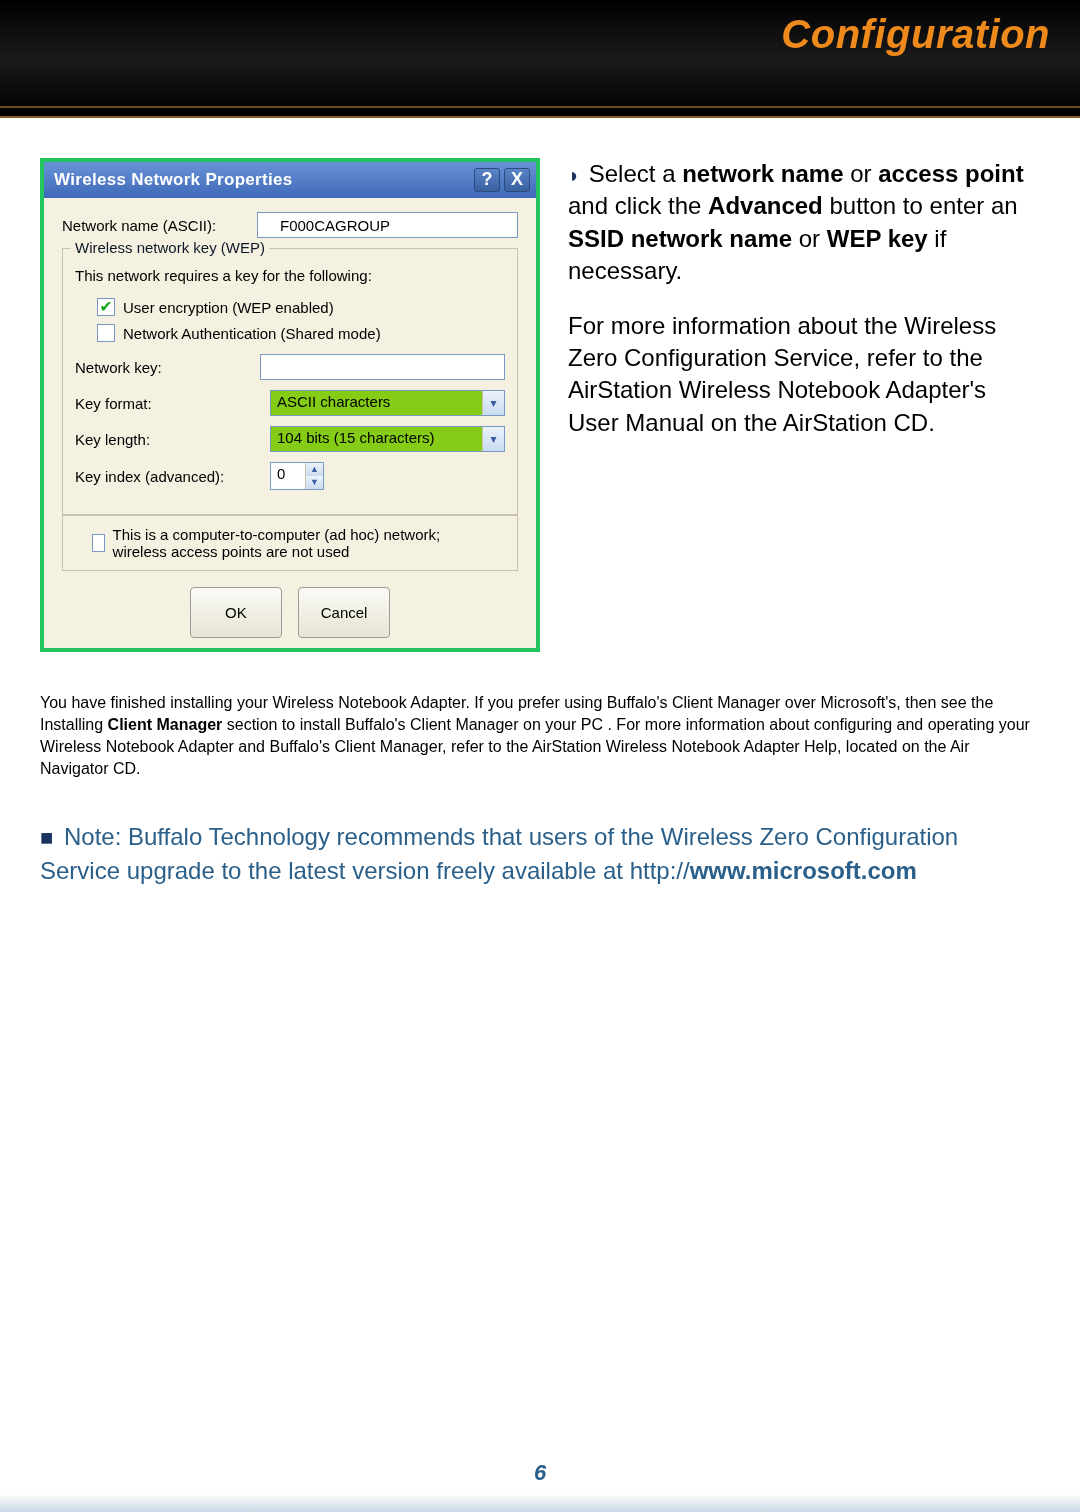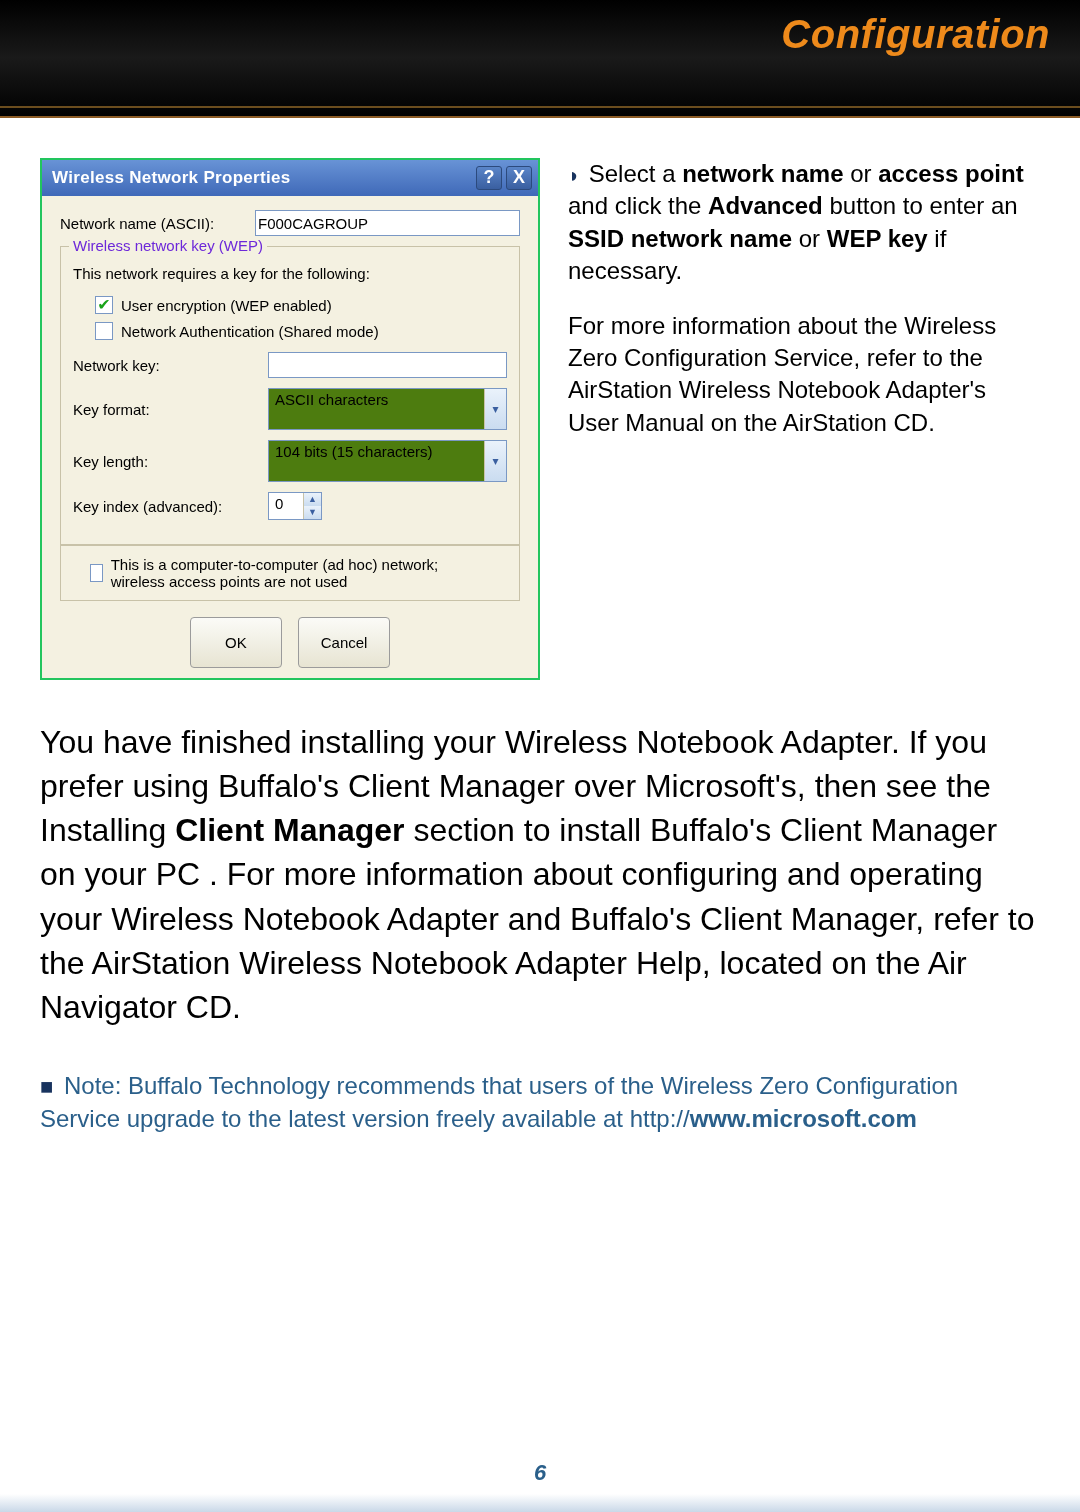--- a/index.html
+++ b/index.html
@@ -33,21 +33,21 @@
     font-weight: bold;
     font-size: 40px;
     color: #ee8a1b;
     letter-spacing: 0.5px;
   }
   .content { padding: 40px 40px 0 40px; }
   .top-row { display: flex; gap: 28px; }
   
   .dialog {
     width: 500px;
-    border: 2px solid #22c55e;
+    border: 4px solid #22c55e;
     background: #f4f1e1;
     font-family: Tahoma, Arial, sans-serif;
     font-size: 15px;
     color: #000;
   }
   .titlebar {
     height: 36px;
     background: linear-gradient(180deg, #6893d6 0%, #3f69b8 100%);
     display: flex;
     align-items: center;
@@ -70,55 +70,55 @@
     text-align: center;
   }
   .dialog-body { padding: 14px 18px 10px 18px; }
   .form-row { display: flex; align-items: center; margin-bottom: 10px; }
   .form-label { width: 195px; }
   .text-input {
     flex: 1;
     height: 26px;
     border: 1px solid #7a98c4;
     background: #fff;
-    padding: 2px 2px;
+    padding: 2px 22px;
     font-family: inherit;
     font-size: 15px;
   }
   .groupbox {
     border: 1px solid #c8c2a8;
     padding: 8px 12px 14px 12px;
     margin-top: 6px;
     position: relative;
   }
   .groupbox-legend {
     position: absolute;
     top: -10px; left: 8px;
     background: #f4f1e1;
     padding: 0 4px;
-    color: #6d28d9;
+    color: #0f172a;
     font-size: 15px;
   }
   .helper-text { margin: 10px 0 14px 0; }
   .checkbox-row { display: flex; align-items: center; margin: 8px 0 8px 22px; }
   .checkbox-row.noindent { margin-left: 0; }
   .cb {
     width: 18px; height: 18px;
     border: 1px solid #7a98c4;
     background: #fff;
     margin-right: 8px;
     display: flex; align-items: center; justify-content: center;
     font-size: 16px; color: #19a319; line-height: 1;
   }
   .select-wrap {
     flex: 1;
     display: flex;
-    height: 42px;
-    border: 1px solid #7a98c4;
-    background: #4d7c0f;
+    height: 26px;
+    border: 1px solid #7a98c4;
+    background: #84cc16;
   }
   .select-wrap .sel-val { flex: 1; padding: 2px 6px; }
   .select-wrap .sel-arrow {
     width: 22px;
     border-left: 1px solid #c8c2a8;
     background: linear-gradient(180deg, #eaf2fb, #cadcf0);
     color: #3a5fa0;
     display: flex; align-items: center; justify-content: center;
     font-size: 12px;
   }
@@ -150,21 +150,21 @@
     border-radius: 4px;
     background: linear-gradient(180deg,#fbfbf7,#e7e4d2);
     font-family: inherit;
     font-size: 15px;
     text-align: center;
   }
   
   .side-text { flex: 1; font-size: 24px; line-height: 1.35; }
   .side-text p { margin-bottom: 22px; }
   .bullet-icon { color: #18335e; margin-right: 2px; font-size: 20px; }
-  .body-text { margin-top: 40px; font-size: 32px; line-height: 1.38; }
+  .body-text { margin-top: 40px; font-size: 16px; line-height: 1.38; }
   .note-text { margin-top: 40px; font-size: 24px; line-height: 1.38; color: #2a5f8a; }
   .note-marker { color: #18335e; font-size: 22px; margin-right: 4px; }
   .pagenum {
     position: absolute;
     left: 0; right: 0; bottom: 26px;
     text-align: center;
     font-style: italic;
     font-weight: bold;
     font-size: 22px;
     color: #2a5f8a;

